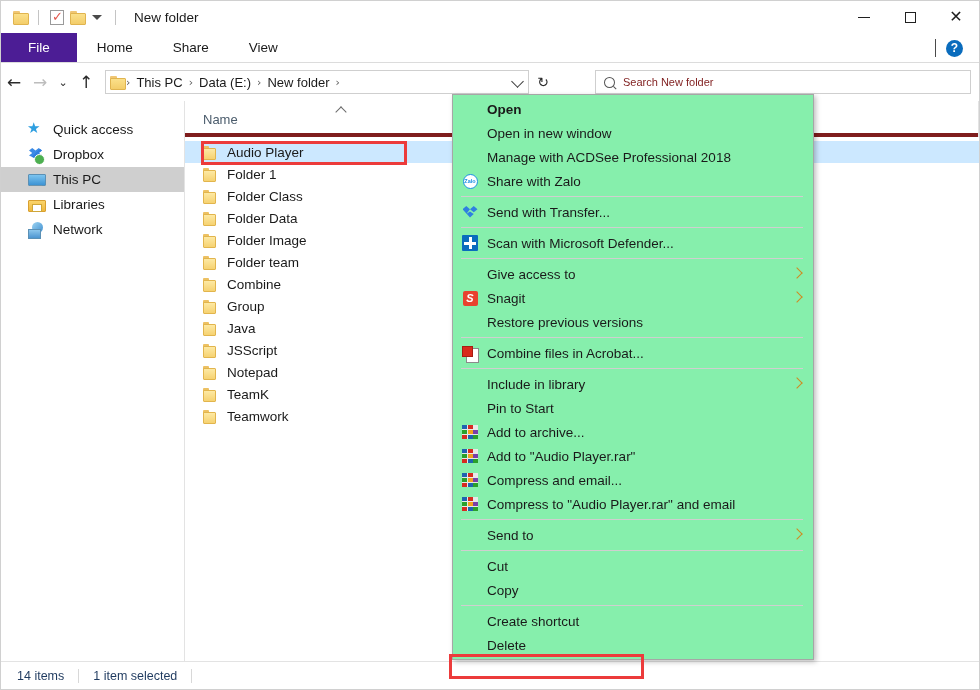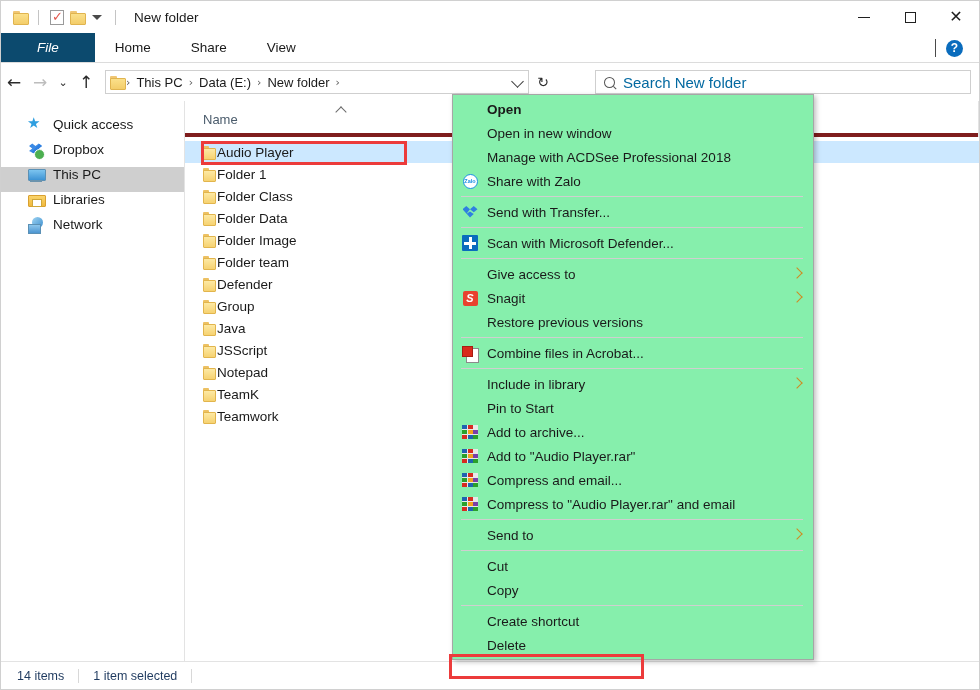--- a/index.html
+++ b/index.html
@@ -68,21 +68,21 @@
   
   .ribbon {
     position: absolute; left: 0; top: 32px; width: 978px; height: 30px;
     background: #ffffff; border-bottom: 1px solid #dcdcdc;
     display: flex; align-items: stretch;
   }
   .rtab {
     display: flex; align-items: center; padding: 0 20px;
     font-size: 13.5px; color: #1a1a1a;
   }
-  .rtab.file { background: #0c4a6e; color: #ffffff; padding: 0 36px; font-style: italic; }
+  .rtab.file { background: #4c1d95; color: #ffffff; padding: 0 27px; }
   .ribbon-right {
     position: absolute; right: 6px; top: 0; height: 30px;
     display: flex; align-items: center; gap: 10px;
   }
   .chev-dn {
     width: 9px; height: 9px; border-right: 1.6px solid #4a4a4a;
     border-bottom: 1.6px solid #4a4a4a; transform: rotate(45deg) translate(-2px,-2px);
   }
   .help-btn {
     width: 17px; height: 17px; border-radius: 50%; background: #0a6cbd;
@@ -129,33 +129,33 @@
     display: flex; align-items: center; padding-left: 8px; gap: 8px;
   }
   .search-ico {
     width: 11px; height: 11px; border: 1.4px solid #555; border-radius: 50%;
     position: relative; transform: rotate(-45deg); flex: 0 0 auto;
   }
   .search-ico::after {
     content: ""; position: absolute; left: 3.5px; top: 10px;
     width: 1.4px; height: 4px; background: #555;
   }
-  .search-ph { font-size: 15px; color: #0369a1; }
+  .search-ph { font-size: 11px; color: #7f1d1d; }
 
   
   .bodyarea {
     position: absolute; left: 0; top: 100px; width: 978px; height: 560px;
     display: flex;
   }
   .navpane {
     width: 184px; height: 560px; background: #ffffff;
     border-right: 1px solid #e3e3e3; padding-top: 16px;
   }
   .navitem {
-    height: 25px; display: flex; align-items: flex-start; gap: 9px;
+    height: 25px; display: flex; align-items: center; gap: 9px;
     padding-left: 27px; font-size: 13.5px; color: #1a1a1a;
     position: relative;
   }
   .navitem.selected { background: #cfcfcf; }
   .navitem.selected::before {
     content: ""; position: absolute; left: 0; top: 0; width: 2px; height: 25px;
     background: #cfcfcf;
   }
   .nav-ico { width: 16px; height: 16px; flex: 0 0 auto; position: relative; }
 
@@ -222,21 +222,21 @@
   .sort-caret {
     position: absolute; left: 152px; top: 7px;
     width: 8px; height: 8px; border-top: 1.4px solid #6a6a6a;
     border-left: 1.4px solid #6a6a6a; transform: rotate(45deg);
   }
   .colsplit {
     position: absolute; right: 0; top: 0; width: 1px; height: 36px; background: #e3e3e3;
   }
   .rows { padding-top: 4px; }
   .frow {
-    height: 22px; display: flex; align-items: center; 
+    height: 22px; display: flex; align-items: center; gap: 10px;
     padding-left: 18px; font-size: 13.5px; color: #1a1a1a;
     position: relative;
   }
   .frow.selected { background: #cce8ff; }
   .ico-folder {
     position: relative; width: 14px; height: 13px; flex: 0 0 auto;
   }
   .ico-folder::before {
     content: ""; position: absolute; left: 0; top: 0px; width: 6px; height: 3px;
     background: #edc163; border-radius: 1px 1px 0 0;
@@ -463,21 +463,21 @@
         <div class="frow">
           <span class="ico-folder"></span>
           <span>Folder Image</span>
         </div>
         <div class="frow">
           <span class="ico-folder"></span>
           <span>Folder team</span>
         </div>
         <div class="frow">
           <span class="ico-folder"></span>
-          <span>Defender</span>
+          <span>Combine</span>
         </div>
         <div class="frow">
           <span class="ico-folder"></span>
           <span>Group</span>
         </div>
         <div class="frow">
           <span class="ico-folder"></span>
           <span>Java</span>
         </div>
         <div class="frow">

